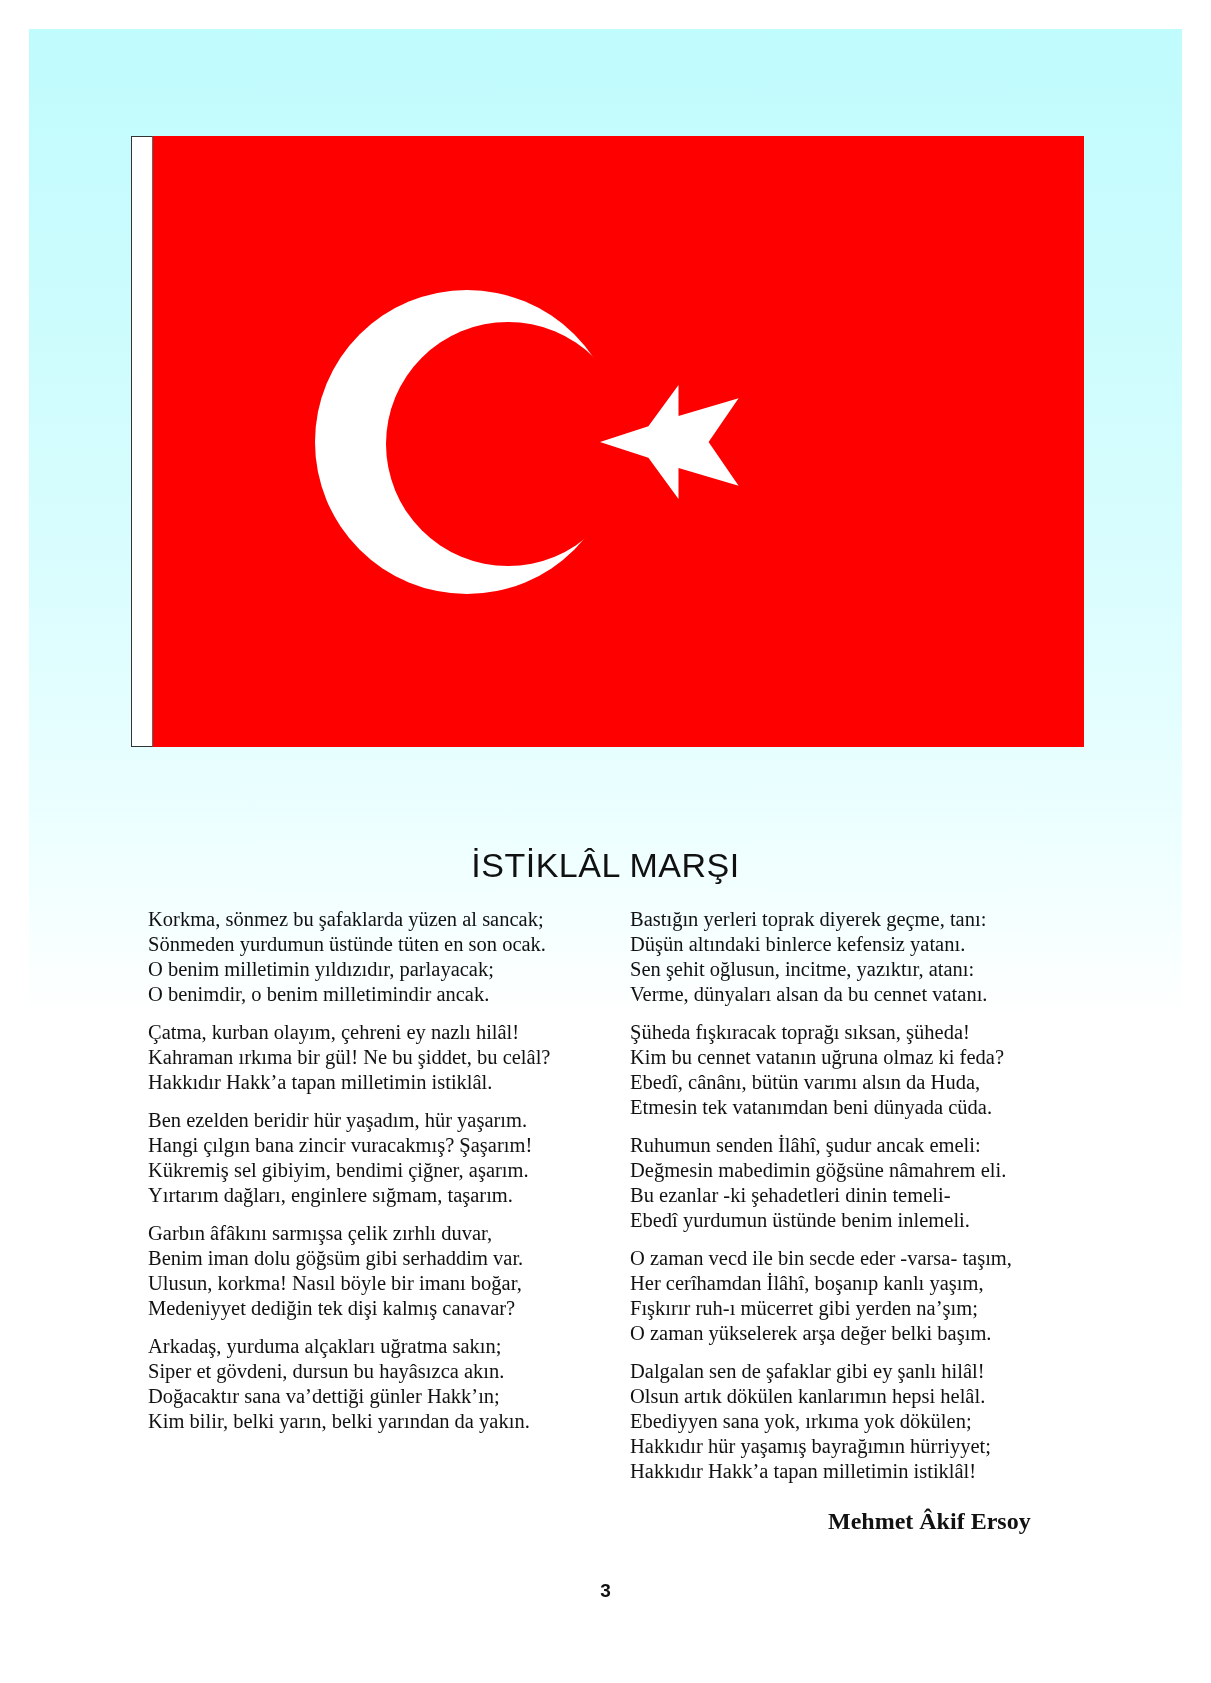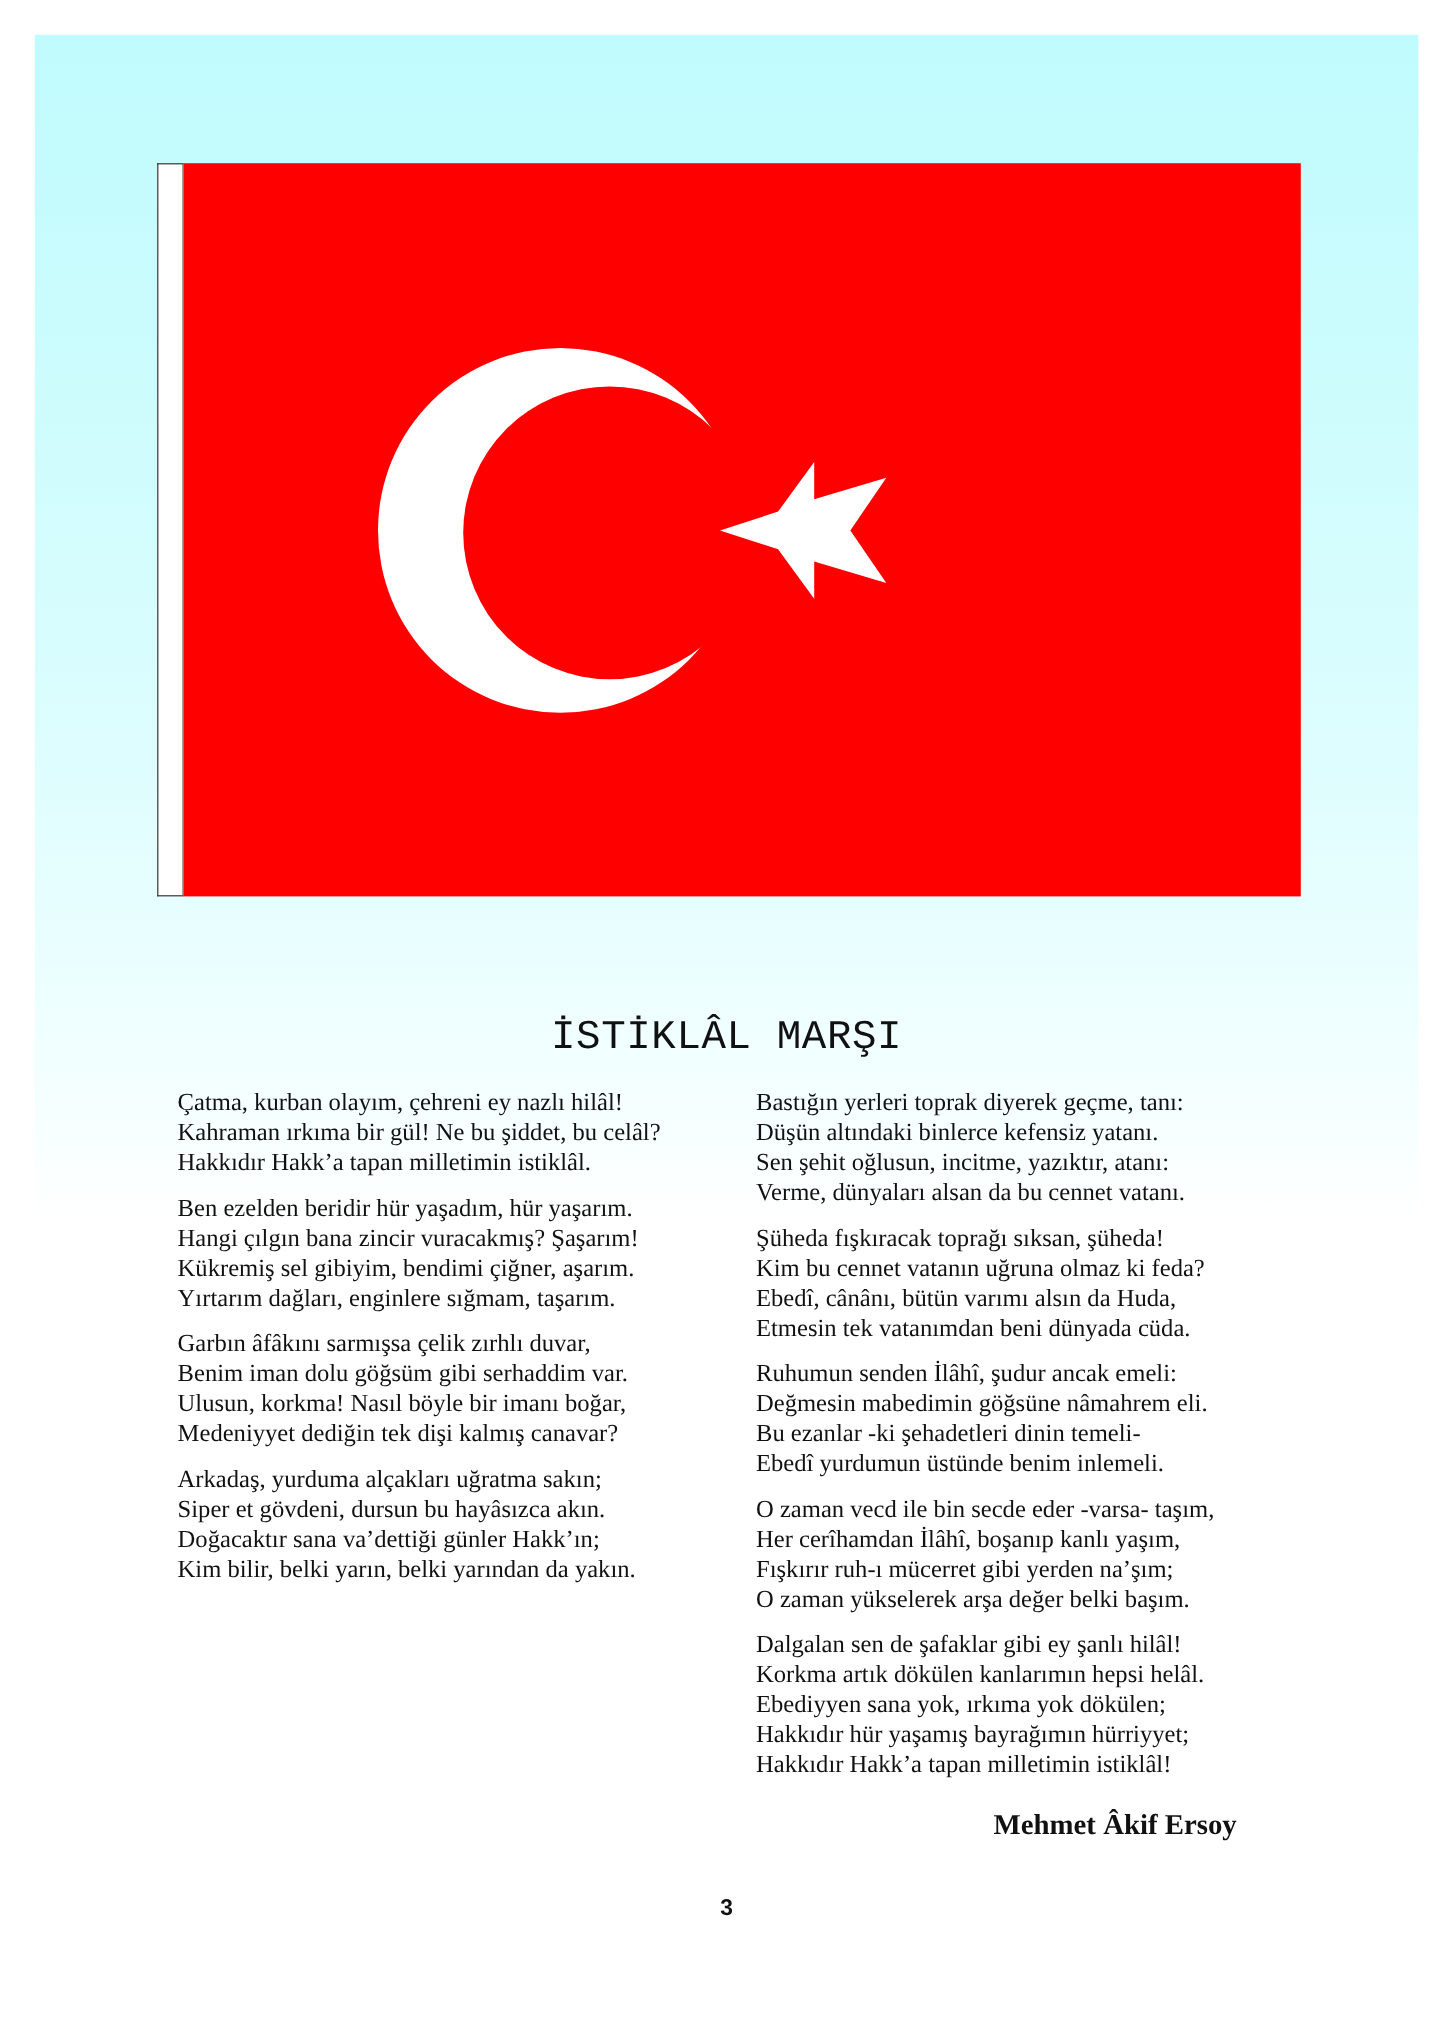--- a/index.html
+++ b/index.html
@@ -44,21 +44,21 @@
   }
   .flag svg { position: absolute; left: 0; top: 0; }
 
   .title {
     position: absolute;
     left: 0; width: 1211px;
     top: 846px;
     text-align: center;
     font-size: 34px;
     letter-spacing: 0.5px;
-    font-family: Liberation Mono, monospace;
+    font-family: Liberation Sans, sans-serif;
   }
   .col {
     position: absolute;
     top: 907px;
     font-size: 20.5px;
     line-height: 25px;
   }
   .col.left { left: 148px; width: 470px; }
   .col.right { left: 630px; width: 470px; }
   .stanza { margin-bottom: 13px; }
@@ -104,20 +104,26 @@
         <polygon fill="#ffffff" points="447,306 495.4,290.3 525.5,249.1 525.5,280.1 585.6,262.2 555.6,306 585.6,349.8 525.5,331.9 525.5,362.9 495.4,321.7" transform="rotate(0 515 306)"></polygon>
       </g>
     </svg>
   </div>
 </div>
 
 <div class="title">İSTİKLÂL MARŞI</div>
 
 <div class="col left">
   <div class="stanza">
+    <div class="line">Korkma, sönmez bu şafaklarda yüzen al sancak;</div>
+    <div class="line">Sönmeden yurdumun üstünde tüten en son ocak.</div>
+    <div class="line">O benim milletimin yıldızıdır, parlayacak;</div>
+    <div class="line">O benimdir, o benim milletimindir ancak.</div>
+  </div>
+  <div class="stanza">
     <div class="line">Çatma, kurban olayım, çehreni ey nazlı hilâl!</div>
     <div class="line">Kahraman ırkıma bir gül! Ne bu şiddet, bu celâl?</div>
     <div class="line">Hakkıdır Hakk’a tapan milletimin istiklâl.</div>
   </div>
   <div class="stanza">
     <div class="line">Ben ezelden beridir hür yaşadım, hür yaşarım.</div>
     <div class="line">Hangi çılgın bana zincir vuracakmış? Şaşarım!</div>
     <div class="line">Kükremiş sel gibiyim, bendimi çiğner, aşarım.</div>
     <div class="line">Yırtarım dağları, enginlere sığmam, taşarım.</div>
   </div>
@@ -155,21 +161,21 @@
     <div class="line">Ebedî yurdumun üstünde benim inlemeli.</div>
   </div>
   <div class="stanza">
     <div class="line">O zaman vecd ile bin secde eder -varsa- taşım,</div>
     <div class="line">Her cerîhamdan İlâhî, boşanıp kanlı yaşım,</div>
     <div class="line">Fışkırır ruh-ı mücerret gibi yerden na’şım;</div>
     <div class="line">O zaman yükselerek arşa değer belki başım.</div>
   </div>
   <div class="stanza">
     <div class="line">Dalgalan sen de şafaklar gibi ey şanlı hilâl!</div>
-    <div class="line">Korkma artık dökülen kanlarımın hepsi helâl.</div>
+    <div class="line">Olsun artık dökülen kanlarımın hepsi helâl.</div>
     <div class="line">Ebediyyen sana yok, ırkıma yok dökülen;</div>
     <div class="line">Hakkıdır hür yaşamış bayrağımın hürriyyet;</div>
     <div class="line">Hakkıdır Hakk’a tapan milletimin istiklâl!</div>
   </div>
 </div>
 
 <div class="author">Mehmet Âkif Ersoy</div>
 
 <div class="page-num">3</div>
 

